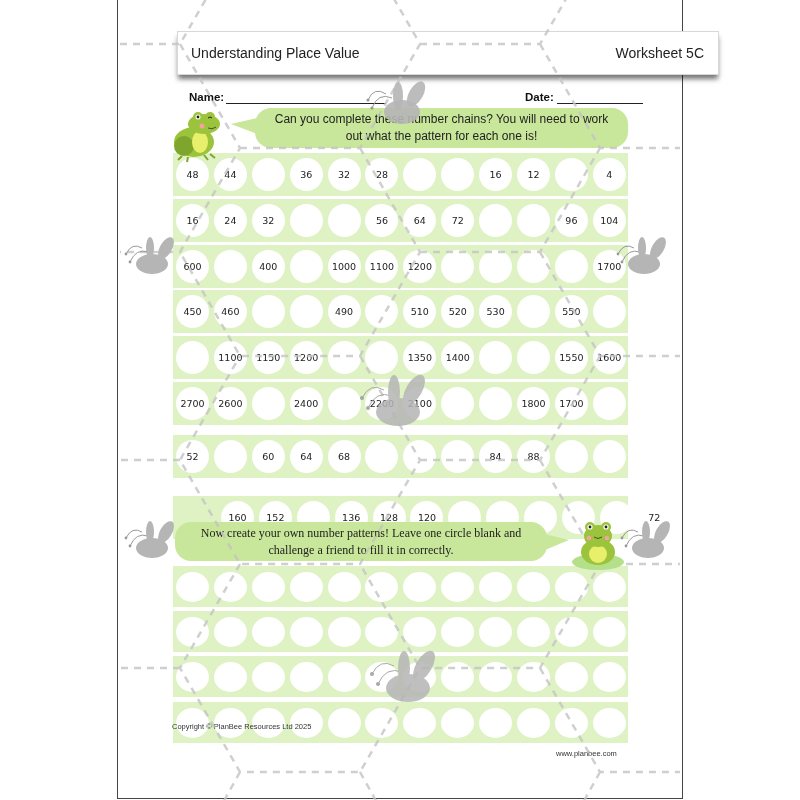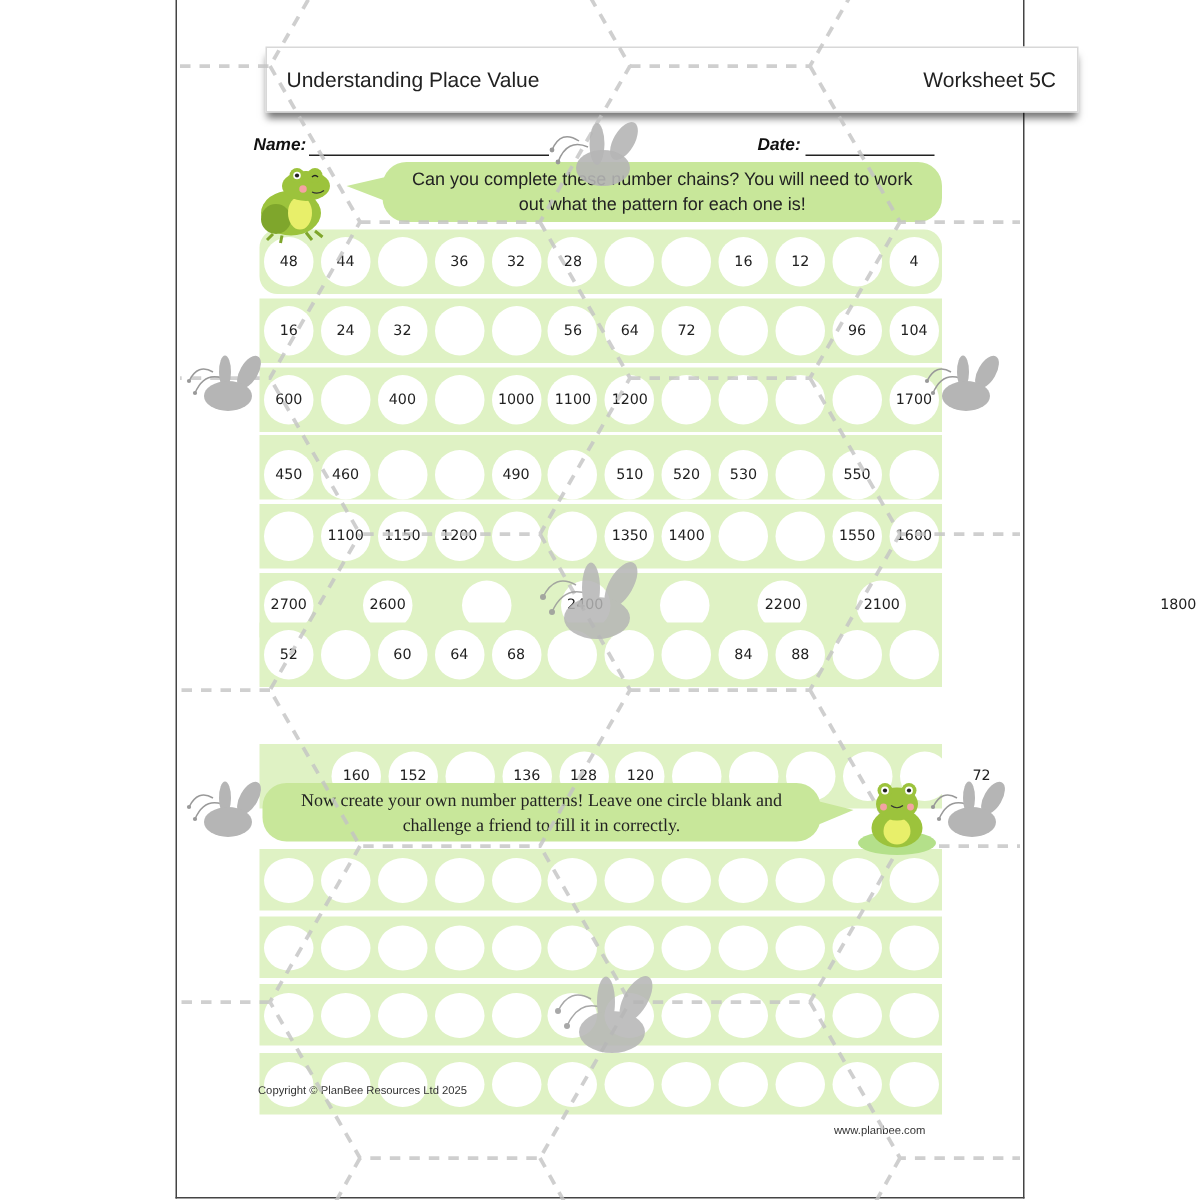--- a/index.html
+++ b/index.html
@@ -18,22 +18,22 @@
     .title-box {
       position: absolute; left: 177px; top: 31px; width: 542px; height: 44px;
       background: #fff; border: 1px solid #d8d8d8;
       box-shadow: 0 5px 5px -1px rgba(0,0,0,0.55);
       display: flex; align-items: center; justify-content: space-between;
       padding: 0 14px 0 13px;
       font-size: 14px; color: #222; z-index: 2;
     }
 
     .name-row {
-      position: absolute; left: 169px; top: 91px; width: 455px; height: 16px;
-      font-size: 11.5px; font-weight: bold; color: #111; z-index: 2; font-style: italic;
+      position: absolute; left: 189px; top: 91px; width: 455px; height: 16px;
+      font-size: 11.5px; font-weight: bold; color: #111; z-index: 2;
     }
     .name-row .lbl-name { position: absolute; left: 0; top: 0; }
     .name-row .line-name { position: absolute; left: 37px; top: 12px; width: 160px; border-bottom: 1px solid #222; }
     .name-row .lbl-date { position: absolute; left: 336px; top: 0; }
     .name-row .line-date { position: absolute; left: 368px; top: 12px; width: 86px; border-bottom: 1px solid #222; }
 
     .bubble {
       position: absolute; background: #c8e79a; border-radius: 16px;
       font-size: 12px; color: #222; text-align: center; line-height: 17px;
       display: flex; align-items: center; justify-content: center; z-index: 2;
@@ -85,21 +85,21 @@
   <span class="line-name"></span>
   <span class="lbl-date">Date:</span>
   <span class="line-date"></span>
 </div>
 
 <div class="bubble top">
   <span>Can you complete these number chains? You will need to work out what the pattern for each one is!</span>
 </div>
 
 <div id="chains">
-    <div class="strip" style="top: 153px; border-radius: 12px;">
+    <div class="strip" style="top: 153px;">
       <div class="circle">48</div>
       <div class="circle">44</div>
       <div class="circle"></div>
       <div class="circle">36</div>
       <div class="circle">32</div>
       <div class="circle">28</div>
       <div class="circle"></div>
       <div class="circle"></div>
       <div class="circle">16</div>
       <div class="circle">12</div>
@@ -127,21 +127,21 @@
       <div class="circle"></div>
       <div class="circle">1000</div>
       <div class="circle">1100</div>
       <div class="circle">1200</div>
       <div class="circle"></div>
       <div class="circle"></div>
       <div class="circle"></div>
       <div class="circle"></div>
       <div class="circle">1700</div>
     </div>
-    <div class="strip" style="top: 290px; align-items: flex-end;">
+    <div class="strip" style="top: 290px;">
       <div class="circle">450</div>
       <div class="circle">460</div>
       <div class="circle"></div>
       <div class="circle"></div>
       <div class="circle">490</div>
       <div class="circle"></div>
       <div class="circle">510</div>
       <div class="circle">520</div>
       <div class="circle">530</div>
       <div class="circle"></div>
@@ -155,35 +155,35 @@
       <div class="circle">1200</div>
       <div class="circle"></div>
       <div class="circle"></div>
       <div class="circle">1350</div>
       <div class="circle">1400</div>
       <div class="circle"></div>
       <div class="circle"></div>
       <div class="circle">1550</div>
       <div class="circle">1600</div>
     </div>
-    <div class="strip" style="top: 382px; gap: 28px;">
+    <div class="strip" style="top: 382px;">
       <div class="circle">2700</div>
       <div class="circle">2600</div>
       <div class="circle"></div>
       <div class="circle">2400</div>
       <div class="circle"></div>
       <div class="circle">2200</div>
       <div class="circle">2100</div>
       <div class="circle"></div>
       <div class="circle"></div>
       <div class="circle">1800</div>
       <div class="circle">1700</div>
       <div class="circle"></div>
     </div>
-    <div class="strip" style="top: 415px;">
+    <div class="strip" style="top: 435px;">
       <div class="circle">52</div>
       <div class="circle"></div>
       <div class="circle">60</div>
       <div class="circle">64</div>
       <div class="circle">68</div>
       <div class="circle"></div>
       <div class="circle"></div>
       <div class="circle"></div>
       <div class="circle">84</div>
       <div class="circle">88</div>

